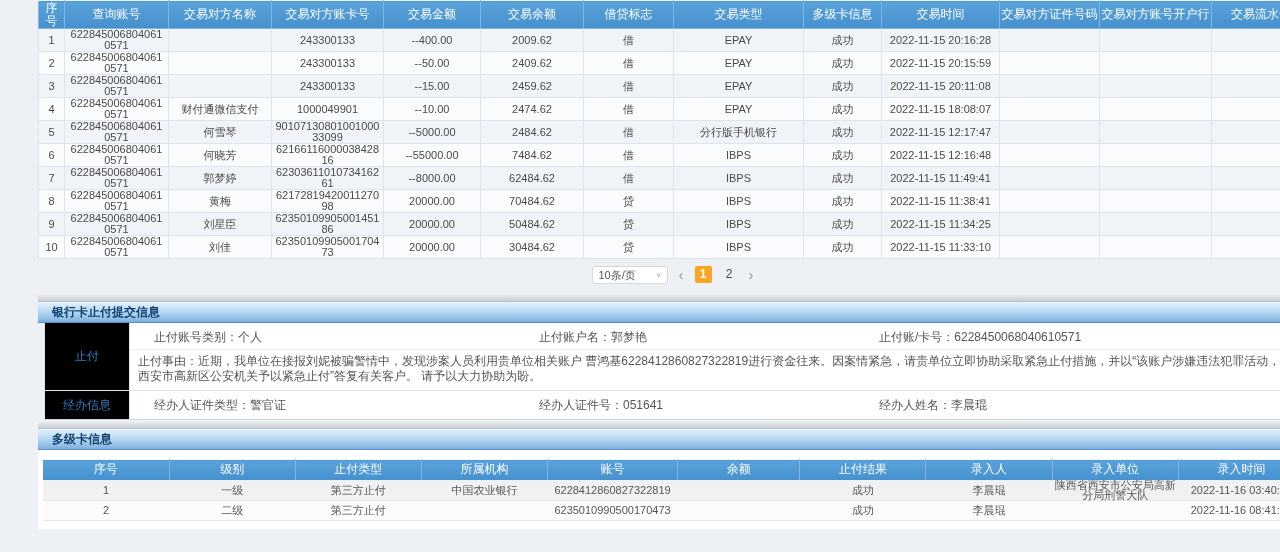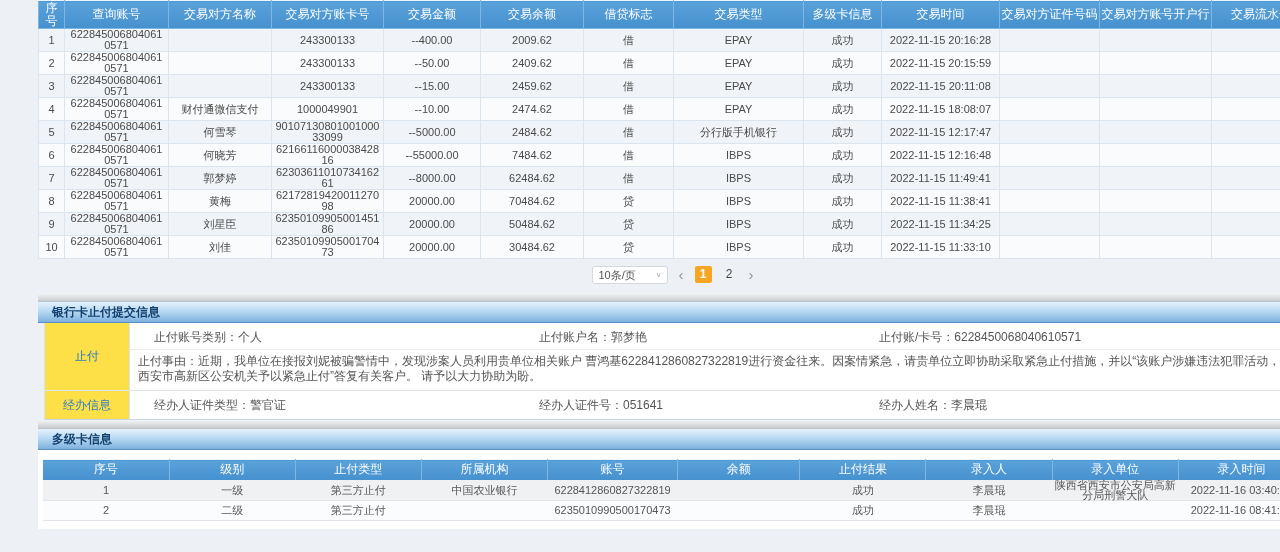--- a/index.html
+++ b/index.html
@@ -37,21 +37,21 @@
     border-bottom:1px solid #5c90c2; color:#13406e; font-weight:bold; font-size:12px;
     padding-left:14px; position:relative; }
   .hdr-icon { position:absolute; right:5px; top:4px; width:11px; height:11px;
     background:#cfe6f8; border:1px solid #8fbde4; border-radius:2px; cursor:pointer; }
 
   
   .panel { background:#fff; margin-left:6px; width:1266px; border-left:1px solid #d9e4ef;
     border-bottom:1px solid #c6d7e8; }
   .panel-row { display:flex; }
   .panel-row + .panel-row { border-top:1px solid #dfe5ea; }
-  .panel-label { width:85px; background:#fde047; color:#2e7cc4; display:flex; align-items:center;
+  .panel-label { width:85px; background:#000000; color:#2e7cc4; display:flex; align-items:center;
     justify-content:center; font-size:12px; border-right:1px solid #d9e4ef; flex-shrink:0; }
   .panel-fields { flex:1; padding:2px 0; }
   .field-line { display:flex; padding:5px 0 5px 24px; font-size:12px; color:#555; line-height:14px; }
   .f { display:block; }
   .c1 { width:385px; } .c2 { width:340px; } .c3 { flex:1; }
   .reason { border-top:1px solid #ececec; padding:4px 10px 4px 8px; font-size:12px; color:#555;
     line-height:15px; }
 
   
   .mc-wrap { background:#fff; padding:9px 5px 0 5px; height:79px; }

